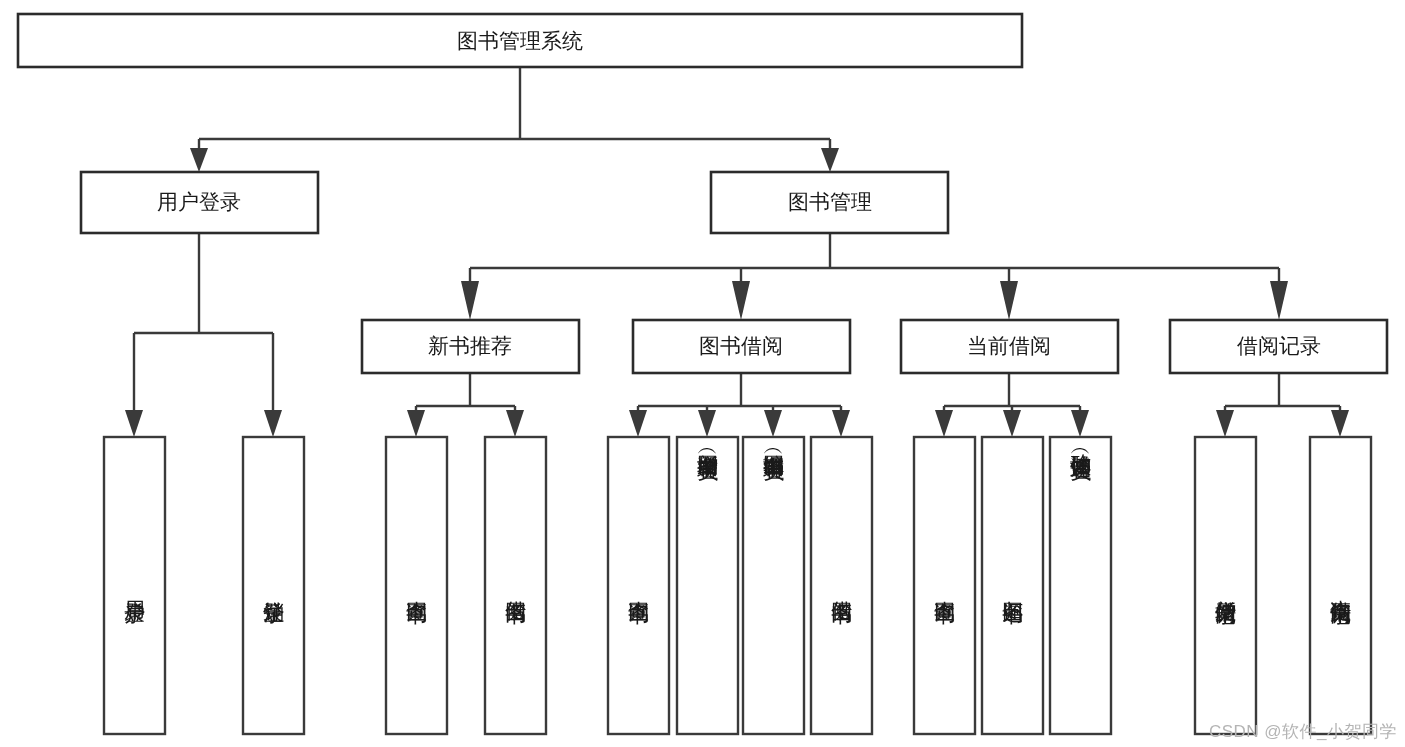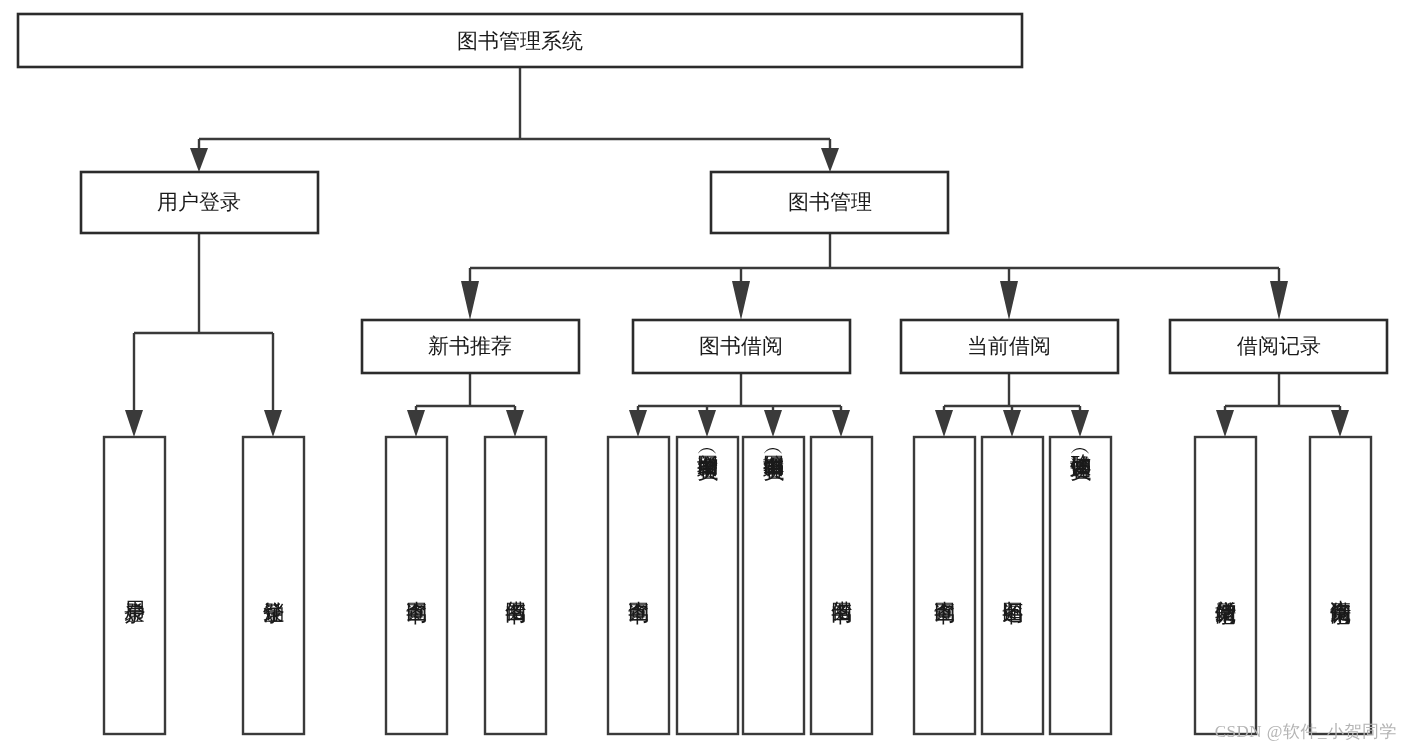--- a/index.html
+++ b/index.html
@@ -71,21 +71,21 @@
     line-height: 1.06;
     color: #1a1a1a;
     letter-spacing: 1px;
     white-space: nowrap;
     text-align: center;
   }
   .watermark {
     position: absolute;
     right: 8px;
     bottom: 4px;
-    font-family: Liberation Serif, serif;
+    font-family: Liberation Sans, sans-serif;
     font-size: 17px;
     color: #b4b4b4;
     letter-spacing: 0.5px;
     white-space: nowrap;
     pointer-events: none;
   }
 </style>
 </head>
 <body>
 

